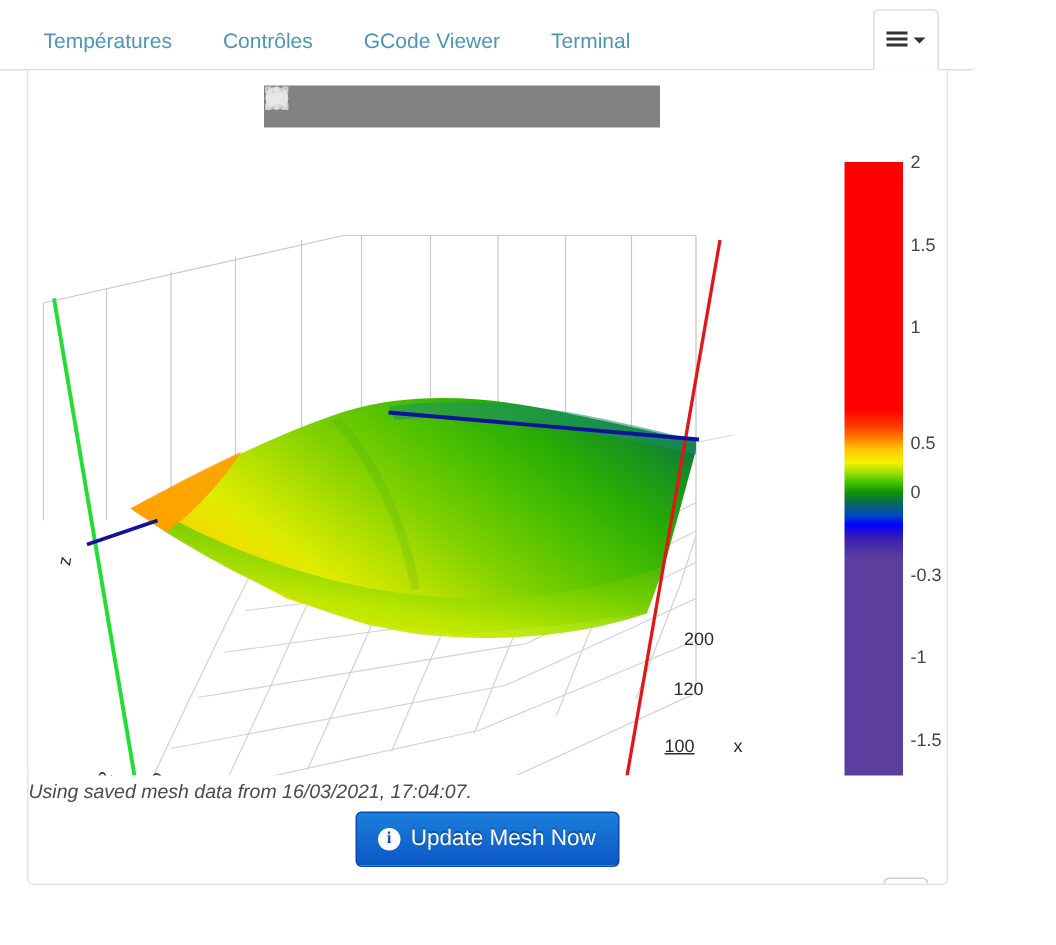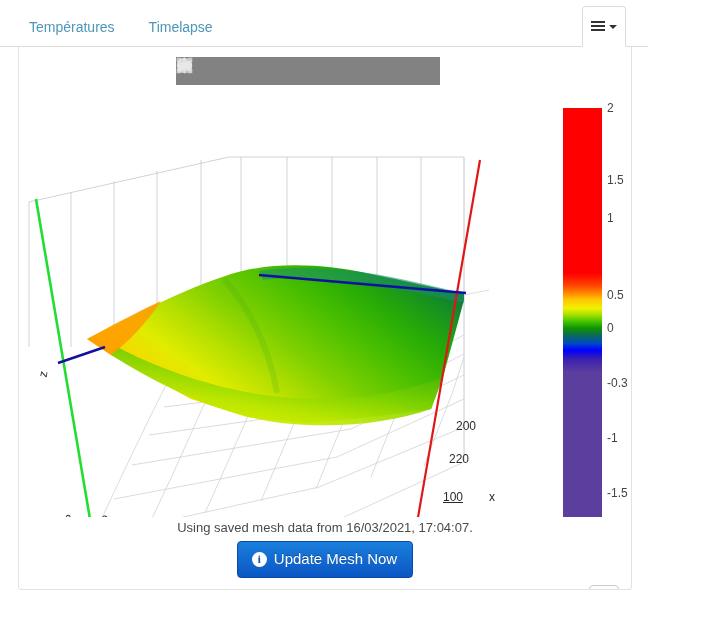--- a/index.html
+++ b/index.html
@@ -164,24 +164,25 @@
     font-size: 12px;
     color: #2a2a2a;
     white-space: nowrap;
   }
 
   
   .status {
     position: absolute;
     left: 0; top: 472px;
     width: 612px;
-    text-align: center;
+    text-align: left;
     font-size: 13px;
     line-height: 18px;
     color: #4a4a4a;
+    font-style: italic;
   }
   .btnrow {
     position: absolute;
     left: 0; top: 494px;
     width: 612px;
     display: flex;
     align-items: center;
     justify-content: center;
   }
   .btn-primary {
@@ -225,21 +226,23 @@
     cursor: pointer;
     z-index: 5;
   }
 </style>
 </head>
 <body>
 
 <div class="tabbar">
   <nav class="tabs">
     <a class="tab">Températures</a>
-    <a class="tab">Timelapse</a>
+    <a class="tab">Contrôles</a>
+    <a class="tab">GCode Viewer</a>
+    <a class="tab">Terminal</a>
   </nav>
   <div class="menu-tab">
     <span class="burger">
         <i></i>
         <i></i>
         <i></i>
       </span>
     <span class="caret-dn"></span>
   </div>
 </div>
@@ -359,21 +362,21 @@
       <line x1="17" y1="152" x2="74" y2="490" stroke="#22dd33" stroke-width="2.6"></line>
       <line x1="74" y1="490" x2="248" y2="507" stroke="#22dd33" stroke-width="2.6"></line>
 
       <line x1="461" y1="113" x2="393" y2="505" stroke="#e11717" stroke-width="2.2"></line>
 
       <line x1="39" y1="316" x2="86" y2="300" stroke="#11119e" stroke-width="2.4"></line>
       <line x1="240" y1="228" x2="447" y2="246" stroke="#11119e" stroke-width="2.6"></line>
     </svg>
 
     <span class="ax-lab" style="left:437px; top:372px;">200</span>
-    <span class="ax-lab" style="left:430px; top:405px;">220</span>
+    <span class="ax-lab" style="left:430px; top:405px;">120</span>
     <span class="ax-lab" style="left:424px; top:443px;text-decoration:underline;">100</span>
 
     <span class="ax-lab" style="left:470px; top:443px;">x</span>
 
     <span class="ax-lab" style="left:72px; top:470px; transform:rotate(-45deg);">200</span>
 
     <span class="ax-lab" style="left:45px; top:466px; transform:rotate(-68deg);">-2</span>
     <span class="ax-lab" style="left:21px; top:320px; transform:rotate(-80deg);">z</span>
 
     <div class="modebar">
@@ -434,21 +437,21 @@
           <path d="M2 7 V2 H7 M17 2 H22 V7 M22 17 V22 H17 M7 22 H2 V17"></path>
           <path d="M7 7 L17 17 M17 7 L7 17" stroke-width="1.6"></path>
         </svg>
       </div>
     </div>
 
     <div class="cbar-wrap">
       <div class="cbar"></div>
       <div class="cbar-ticks">
         <span class="cbar-tick" style="top:0px;">2</span>
-        <span class="cbar-tick" style="top:72px;">1.5</span>
+        <span class="cbar-tick" style="top:55px;">1.5</span>
         <span class="cbar-tick" style="top:110px;">1</span>
         <span class="cbar-tick" style="top:165px;margin-top:22px;">0.5</span>
         <span class="cbar-tick" style="top:220px;">0</span>
         <span class="cbar-tick" style="top:275px;">-0.3</span>
         <span class="cbar-tick" style="top:330px;">-1</span>
         <span class="cbar-tick" style="top:385px;">-1.5</span>
 
       </div>
     </div>
   </div>

